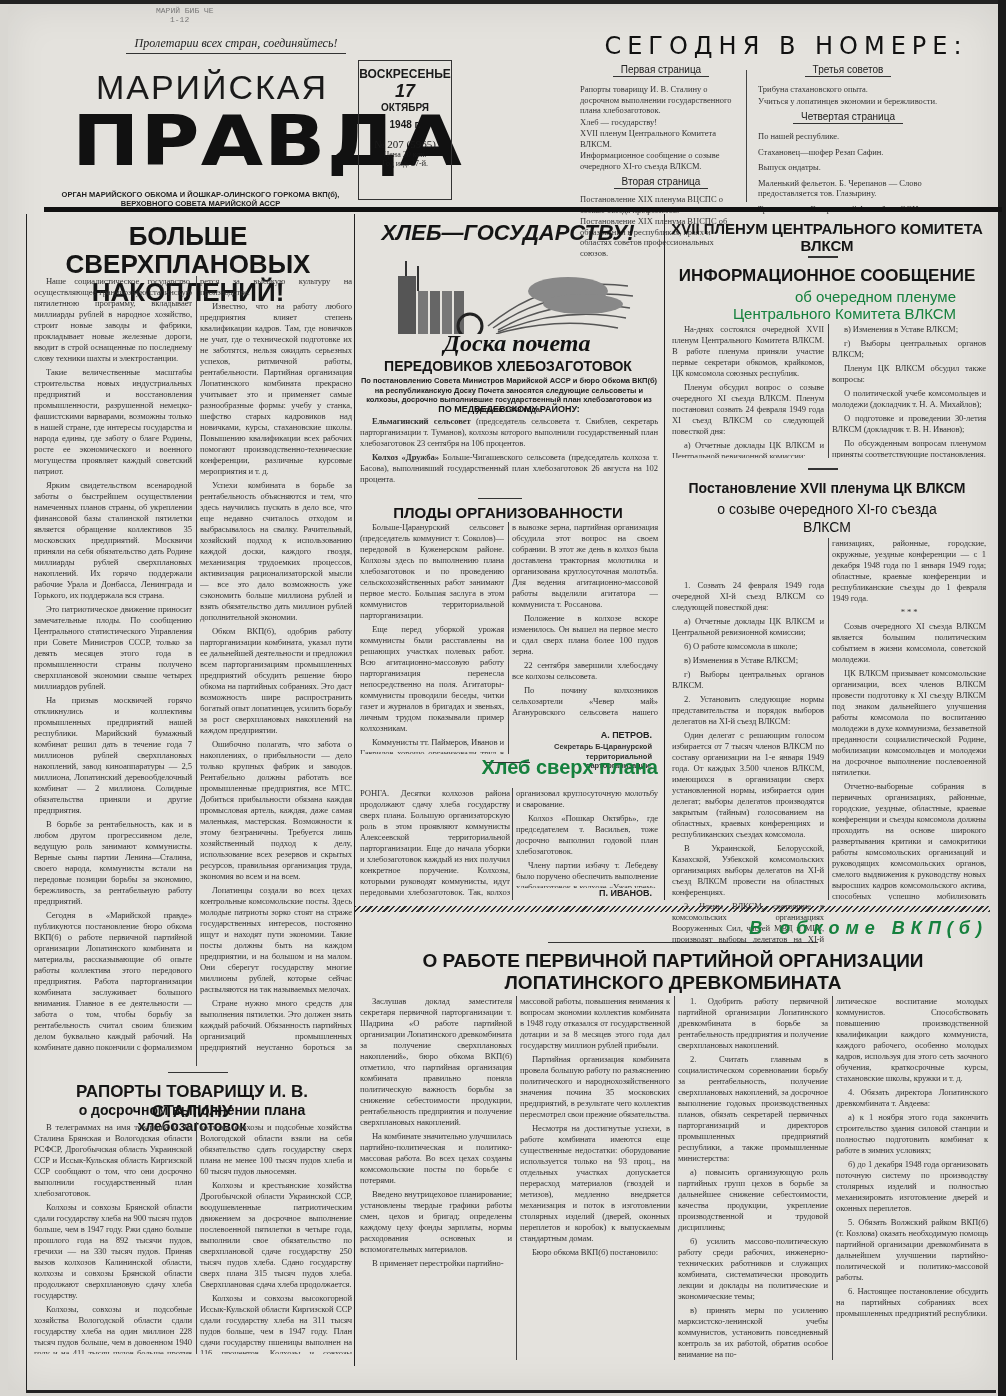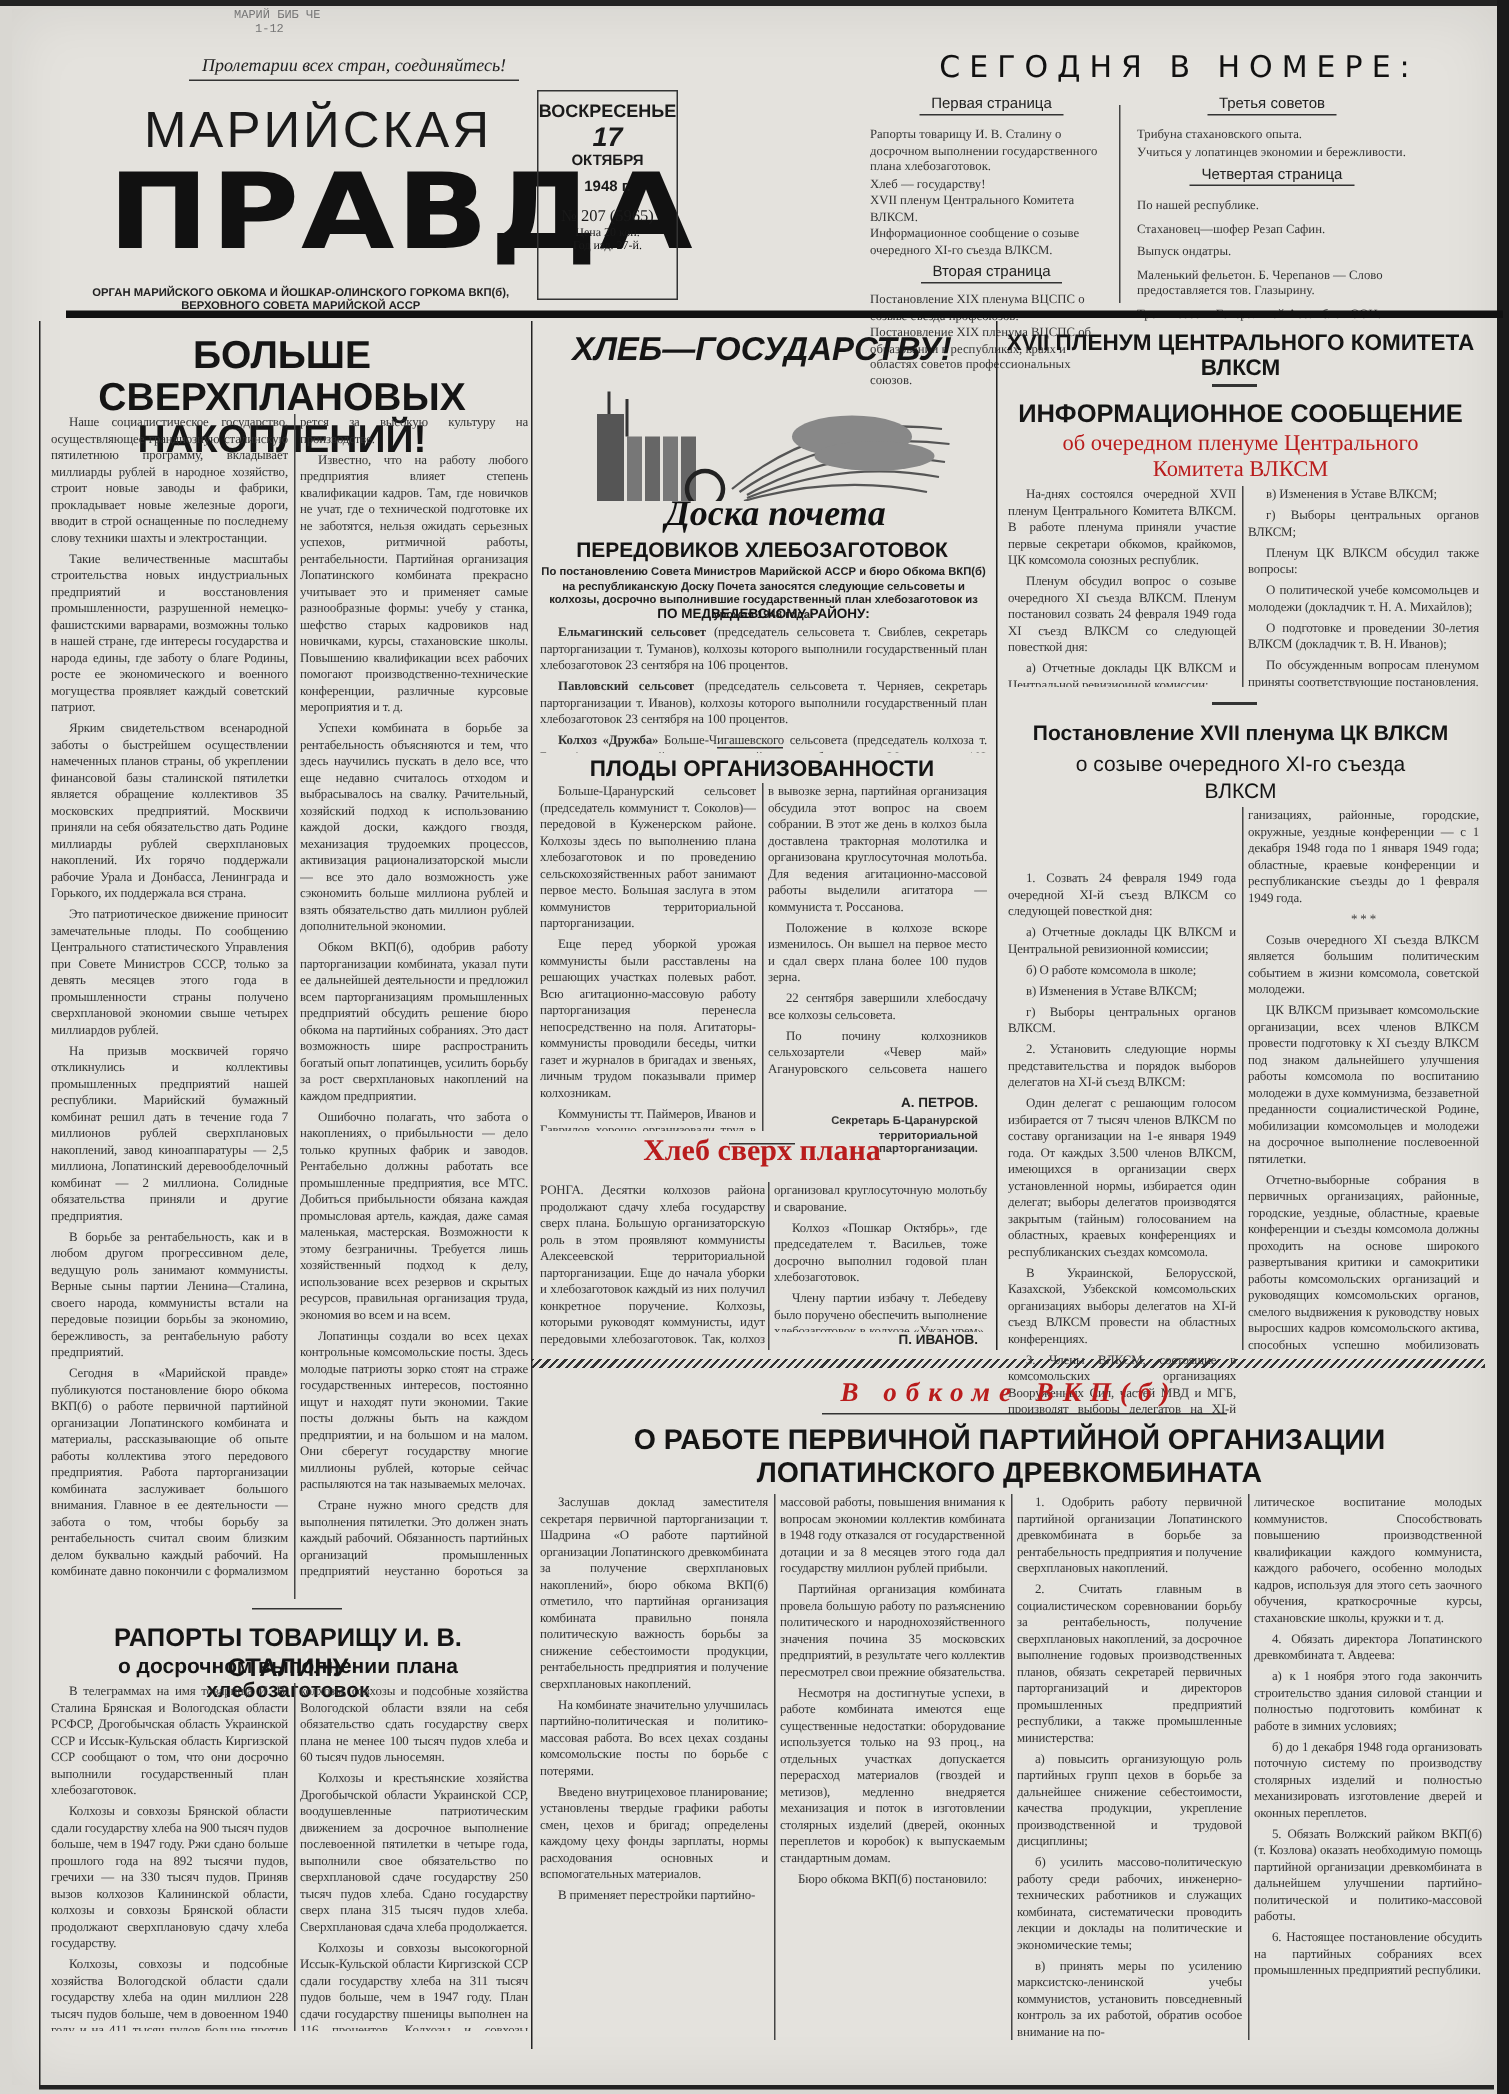--- a/index.html
+++ b/index.html
@@ -18,27 +18,27 @@
   .mast1 { position:absolute; left:66px; top:62px; width:276px; text-align:center; font-family:"Liberation Sans", sans-serif; font-size:34px; letter-spacing:2px; color:#1a1a1a; }
   .mast2 { position:absolute; left:64px; top:100px; width:260px; text-align:center; font-family:"DejaVu Sans", sans-serif; font-weight:bold; font-size:70px; line-height:70px; letter-spacing:1px; color:#111; transform:scaleX(1.15); transform-origin:left; }
   .organ { position:absolute; left:40px; top:184px; width:305px; text-align:center; font-family:"Liberation Sans", sans-serif; font-weight:bold; font-size:7.5px; line-height:9px; color:#222; }
   .datebox { position:absolute; left:350px; top:54px; width:92px; height:138px; border:1.5px solid #333; text-align:center; font-family:"Liberation Sans", sans-serif; color:#1a1a1a; }
   .datebox .d1 { font-weight:bold; font-size:12px; margin-top:6px; }
   .datebox .d2 { font-style:italic; font-weight:bold; font-size:18px; }
   .datebox .d3 { font-weight:bold; font-size:10px; }
   .datebox .d4 { font-weight:bold; font-size:10px; margin-top:6px; }
   .datebox .d5 { font-family:"Liberation Serif", serif; font-size:11px; margin-top:8px; }
   .datebox .d6 { font-family:"Liberation Serif", serif; font-size:8px; }
-  .today { position:absolute; left:568px; top:26px; width:420px; font-family:"DejaVu Sans", sans-serif; font-size:20px; letter-spacing:6px; color:#111; text-align:center; }
+  .today { position:absolute; left:568px; top:26px; width:420px; font-family:"DejaVu Sans", sans-serif; font-size:24px; letter-spacing:6px; color:#111; text-align:center; }
   .toc-sec { font-family:"Liberation Sans", sans-serif; font-size:10px; text-align:center; color:#222; }
   .toc-sec span { border-bottom:1.5px solid #333; padding:0 8px 1px; }
   .toc-item { font-size:8.5px; line-height:10.5px; color:#333; margin:1px 0; }
   .banner-rule { position:absolute; left:36px; top:201px; width:958px; height:5px; background:#111; }
   .head-sans { font-family:"Liberation Sans", sans-serif; font-weight:bold; color:#151515; text-align:center; }
-  .head-serif { font-family:Liberation Serif, serif; color:#b91c1c; text-align:center; }
+  .head-serif { font-family:Liberation Sans, sans-serif; color:#15803d; text-align:right; }
   .sig { font-family:"Liberation Sans", sans-serif; font-weight:bold; font-size:9px; text-align:right; color:#222; }
   .wavy { position:absolute; height:6px; background: repeating-linear-gradient(135deg, #333 0 1.5px, transparent 1.5px 4px); }
   .doska { position:absolute; left:360px; top:250px; width:290px; height:110px; }
 </style>
 </head>
 <body>
 
 <div class="topbar"></div>
 <div class="rbar"></div>
 
@@ -162,21 +162,20 @@
       <circle cx="102" cy="70" r="12" fill="none" stroke="#222" stroke-width="3"></circle>
       <rect x="20" y="78" width="250" height="26" rx="4" fill="#e4e2dd"></rect>
     </svg>
     <div class="abs" style="left:24px; top:74px; width:250px; font-family:Liberation Serif, serif; font-weight:bold; font-size:24px; text-align:center; color:#111; font-style:italic;">Доска почета</div>
   </div>
   <div class="abs head-sans" style="left:350px; top:352px; width:300px; font-size:14px;">ПЕРЕДОВИКОВ ХЛЕБОЗАГОТОВОК</div>
   <div class="abs" style="left:352px; top:370px; width:298px; font-family:'Liberation Sans',sans-serif; font-weight:bold; font-size:7.5px; line-height:9.5px; text-align:center; color:#222;">По постановлению Совета Министров Марийской АССР и бюро Обкома ВКП(б) на республиканскую Доску Почета заносятся следующие сельсоветы и колхозы, досрочно выполнившие государственный план хлебозаготовок из урожая 1948 года:</div>
   <div class="abs head-sans" style="left:352px; top:398px; width:298px; font-size:9px;">ПО МЕДВЕДЕВСКОМУ РАЙОНУ:</div>
   <div class="col txt" style="left:352px; top:410px; width:298px; height:86px;">
     <p><b>Ельмагинский сельсовет</b> <span>(председатель сельсовета т. Свиблев, секретарь парторганизации т. Туманов), колхозы которого выполнили государственный план хлебозаготовок 23 сентября на 106 процентов.</span></p>
-    <p><b>Павловский сельсовет</b> <span>(председатель сельсовета т. Черняев, секретарь парторганизации т. Иванов), колхозы которого выполнили государственный план хлебозаготовок 23 сентября на 100 процентов.</span></p>
     <p><b>Колхоз «Дружба»</b> <span>Больше-Чигашевского сельсовета (председатель колхоза т. Басова), выполнивший государственный план хлебозаготовок 26 августа на 102 процента.</span></p>
   </div>
 
   <div class="hrule" style="left:470px; top:492px; width:44px;"></div>
   <div class="abs head-sans" style="left:350px; top:498px; width:300px; font-size:15px;">ПЛОДЫ ОРГАНИЗОВАННОСТИ</div>
   <div class="col txt" style="left:352px; top:516px; width:144px; height:232px;">
     <p>Больше-Царанурский сельсовет (председатель коммунист т. Соколов)—передовой в Куженерском районе. Колхозы здесь по выполнению плана хлебозаготовок и по проведению сельскохозяйственных работ занимают первое место. Большая заслуга в этом коммунистов территориальной парторганизации.</p>
     <p>Еще перед уборкой урожая коммунисты были расставлены на решающих участках полевых работ. Всю агитационно-массовую работу парторганизация перенесла непосредственно на поля. Агитаторы-коммунисты проводили беседы, читки газет и журналов в бригадах и звеньях, личным трудом показывали пример колхозникам.</p>
     <p>Коммунисты тт. Паймеров, Иванов и Гаврилов хорошо организовали труд в колхозах «Ушут мучаш», «Ушут марий», что дало возможность выполнить план хлебозаготовок к 10 сентября. Колхозники этих артелей сразу же приступили к сверхплановой сдаче хлеба.</p>
 

